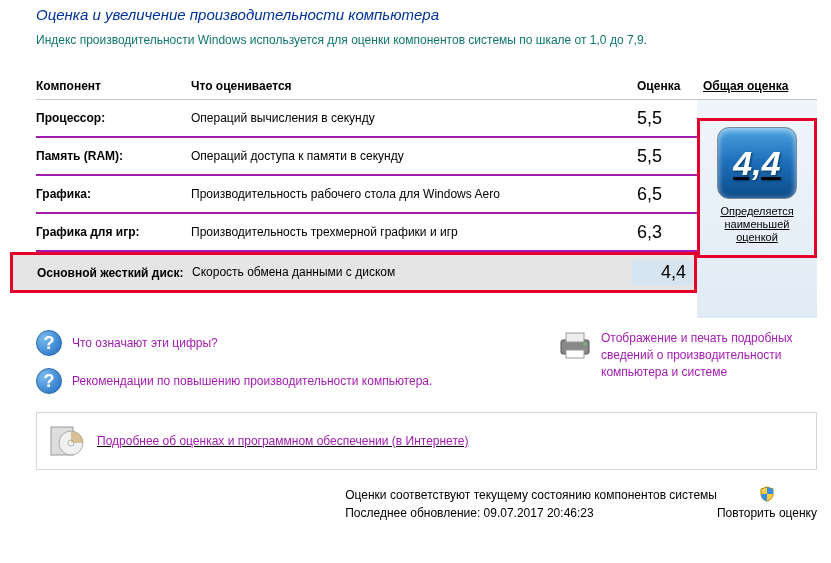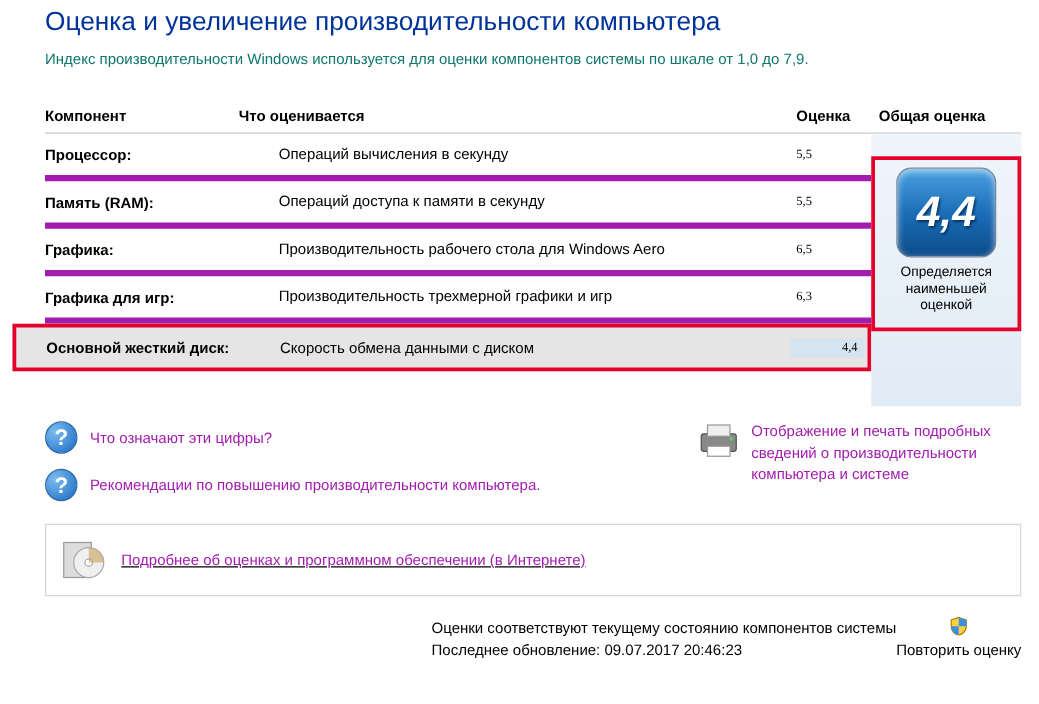--- a/index.html
+++ b/index.html
@@ -9,23 +9,24 @@
     font-size: 12px;
     color: #000;
     background: #fff;
     width: 831px;
   }
   .container {
     padding: 6px 14px 14px 36px;
   }
   .title {
     color: #003399;
-    font-size: 21px;
+    font-size: 15px;
     margin: 0 0 8px 0;
     font-weight: normal;
+    font-style: italic;
   }
   .subtitle {
     font-size: 12px;
     line-height: 1.5;
     margin: 0 0 24px 0;
     color: #0f766e;
   }
   .score-table {
     flex: 1;
   }
@@ -41,28 +42,28 @@
   .col-score { width: 60px; padding-right: 4px;}
   .col-overall-header {
     width: 120px;
     font-weight: bold;
     font-size: 12px;
     padding: 6px 0 6px 6px;
     border-bottom: 1px solid #c7c7c7;
   }
   .data-row {
     display: flex;
-    border-bottom: 5px solid #a21caf;
+    border-bottom: 2px solid #a21caf;
     padding: 5px 0;
     align-items: center;
     min-height: 38px;
   }
   .data-row .col-comp { font-weight: bold; }
-  .data-row .col-desc { font-weight: normal; line-height:1.35;margin-left:32px;}
-  .data-row .col-score { font-size: 10px; font-family: Liberation Serif, serif; }
+  .data-row .col-desc { font-weight: normal; line-height:1.35;}
+  .data-row .col-score { font-size: 18px; }
   .highlight-row {
     border: 3px solid #e4002b;
     margin-left: -26px;
     padding-left: 24px;
     padding-right: 2px;
     background: #e5e5e5;
   }
   .highlight-row .col-score {
     background: #d6e4ef;
     padding: 2px 6px;
@@ -216,21 +217,21 @@
         <div class="col-desc">Производительность трехмерной графики и игр</div>
         <div class="col-score">6,3</div>
       </div>
       <div class="data-row highlight-row" style="border-bottom:3px solid #e4002b;">
         <div class="col-comp">Основной жесткий диск:</div>
         <div class="col-desc">Скорость обмена данными с диском</div>
         <div class="score-col-wrap"><span class="col-score">4,4</span></div>
       </div>
     </div>
 
-    <div style="width:120px;">
+    <div style="width:120px;text-decoration:underline;">
       <div class="col-overall-header">Общая оценка</div>
       <div class="overall-pane">
         <div class="overall-box">
           <div class="score-badge">
             <span class="score-badge-text">4,4</span>
           </div>
           <div class="overall-caption">Определяется наименьшей оценкой</div>
         </div>
       </div>
     </div>

